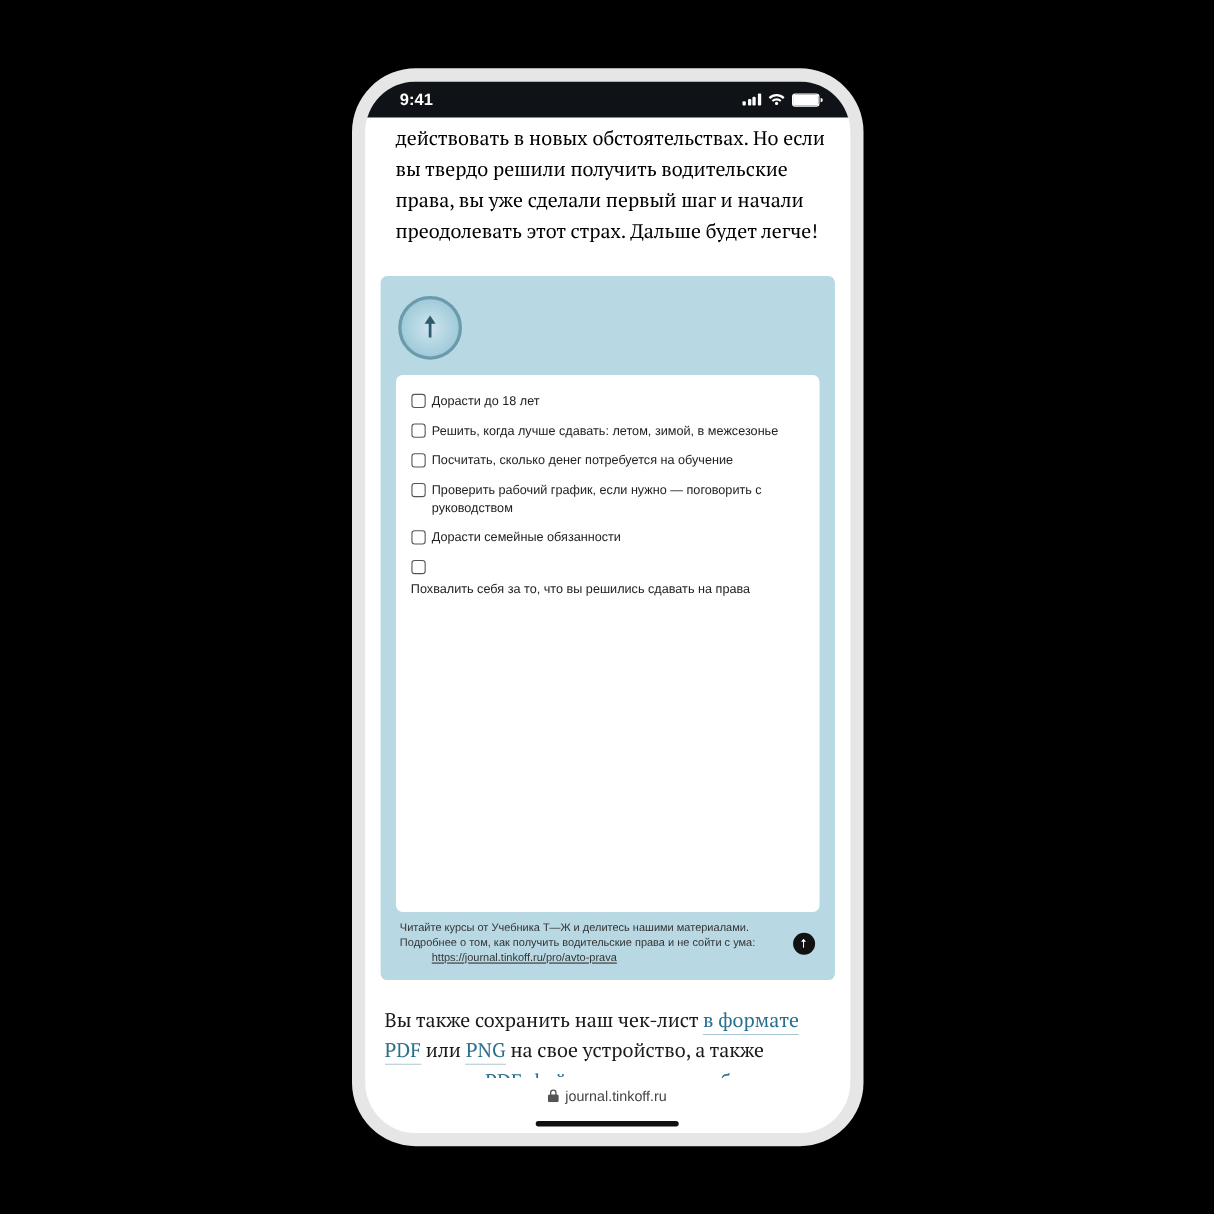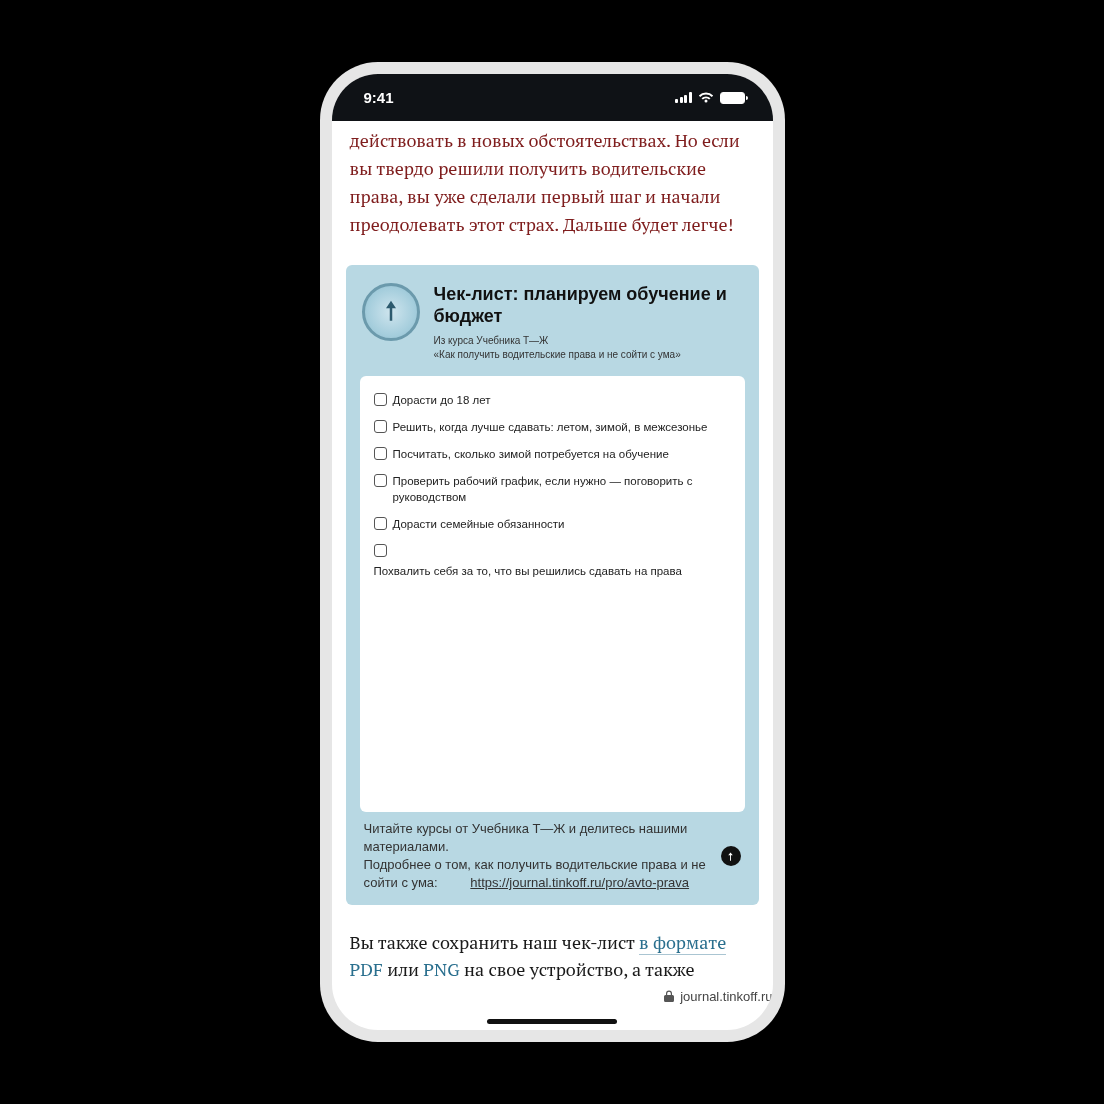--- a/index.html
+++ b/index.html
@@ -24,21 +24,21 @@
       width: 100%;
       height: 100%;
       background: #fff;
       border-radius: 46px;
       overflow: hidden;
       position: relative;
       display: flex;
       flex-direction: column;
     }
     .status-bar {
-      height: 47px;
+      height: 33px;
       background: #0f1216;
       display: flex;
       align-items: center;
       justify-content: space-between;
       padding: 0 28px 0 32px;
       color: #fff;
     }
     .status-time { font-weight: 600; font-size: 15px; }
     .status-icons { display: flex; align-items: center; gap: 6px; }
     .signal-icon { display: flex; align-items: flex-end; gap: 1.5px; height: 11px; }
@@ -51,22 +51,22 @@
     .battery-icon div { height:100%; width:100%; background:#fff; border-radius:1px;}
     .content {
       flex: 1;
       overflow: hidden;
       background: #fff;
     }
     .article-text {
       font-family: Georgia, "PT Serif", serif;
       font-size: 18px;
       line-height: 1.55;
-      color: #7f1d1d;
-      padding: 6px 18px 18px 18px;
+      color: #000000;
+      padding: 6px 18px 18px 28px;
     }
     .link { color: #2a6f8e; border-bottom: 1px solid rgba(42,111,142,0.4); }
     .checklist-card {
       margin: 8px 14px;
       background: #b8d8e3;
       border-radius: 6px;
       padding: 18px 14px 12px 14px;
       min-height: 640px;
       display: flex;
       flex-direction: column;
@@ -91,32 +91,32 @@
       padding: 16px 14px;
       flex: 1;
     }
     .check-item { display: flex; gap: 6px; margin-bottom: 11px; font-size: 11.5px; line-height: 1.4; color:#222; }
     .check-item:last-child{margin-bottom:0;flex-direction:column;}
     .check-box { width: 13px; height: 13px; border: 1.5px solid #555; border-radius: 3px; flex-shrink: 0; margin-top:1px; }
     .card-footer {
       display: flex; align-items: center; justify-content: space-between;
       padding: 8px 4px 0 4px; gap: 10px;
     }
-    .footer-text { font-size: 13px; line-height: 1.4; color: #333; }
+    .footer-text { font-size: 10px; line-height: 1.4; color: #333; }
     .footer-text a { color:#333; text-decoration: underline; padding-left: 29px; }
     .footer-badge {
       width: 20px; height: 20px; border-radius: 50%; background: #111; flex-shrink:0;
       display:flex; align-items:center; justify-content:center; color:#fff; font-size:12px; font-weight:700;
     }
     .bottom-text {
       font-family: Georgia, "PT Serif", serif;
       font-size: 18px; line-height: 1.55; color:#1a1a1a; padding: 16px 18px 8px 18px;
     }
     .url-bar {
-      height: 32px; display:flex; align-items:center; justify-content:flex-end; gap:6px;
+      height: 32px; display:flex; align-items:center; justify-content:center; gap:6px;
       font-size: 13px; color:#444;
     }
     .lock-icon svg { display:block; }
     .home-indicator {
       height: 18px; display:flex; align-items:center; justify-content:center;
     }
     .home-indicator div { width: 130px; height: 5px; border-radius:3px; background:#111; }
   </style>
 </head>
 <body>
@@ -147,39 +147,34 @@
     <div class="content">
       <p class="article-text">действовать в новых обстоятельствах. Но если вы твердо решили получить водительские права, вы уже сделали первый шаг и начали преодолевать этот страх. Дальше будет легче!</p>
 
       <div class="checklist-card">
         <div class="card-header">
           <div class="compass">
             <svg viewBox="0 0 24 24">
                 <path d="M12 3l4 6h-3v10h-2V9H8l4-6z" fill="#2c5a6e"></path>
               </svg>
           </div>
-          <div class="card-header-text">
-            <div class="card-title">Чек-лист: планируем обучение и бюджет</div>
-            <div class="card-sub">Из курса Учебника Т—Ж</div>
-            <div class="card-sub2">«Как получить водительские права и не сойти с ума»</div>
-          </div>
         </div>
 
         <div class="checklist-inner">
           <div class="check-item">
               <span class="check-box"></span>
               <span>Дорасти до 18 лет</span>
             </div>
           <div class="check-item">
               <span class="check-box"></span>
               <span>Решить, когда лучше сдавать: летом, зимой, в межсезонье</span>
             </div>
           <div class="check-item">
               <span class="check-box"></span>
-              <span>Посчитать, сколько зимой потребуется на обучение</span>
+              <span>Посчитать, сколько денег потребуется на обучение</span>
             </div>
           <div class="check-item">
               <span class="check-box"></span>
               <span>Проверить рабочий график, если нужно — поговорить с руководством</span>
             </div>
           <div class="check-item">
               <span class="check-box"></span>
               <span>Дорасти семейные обязанности</span>
             </div>
           <div class="check-item">

